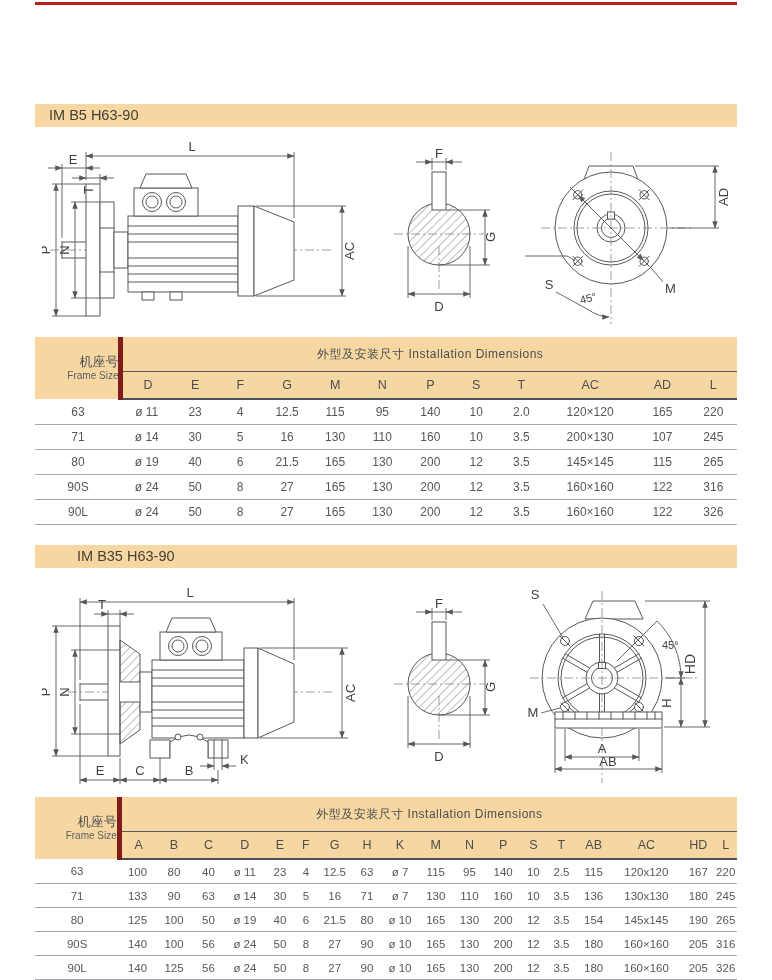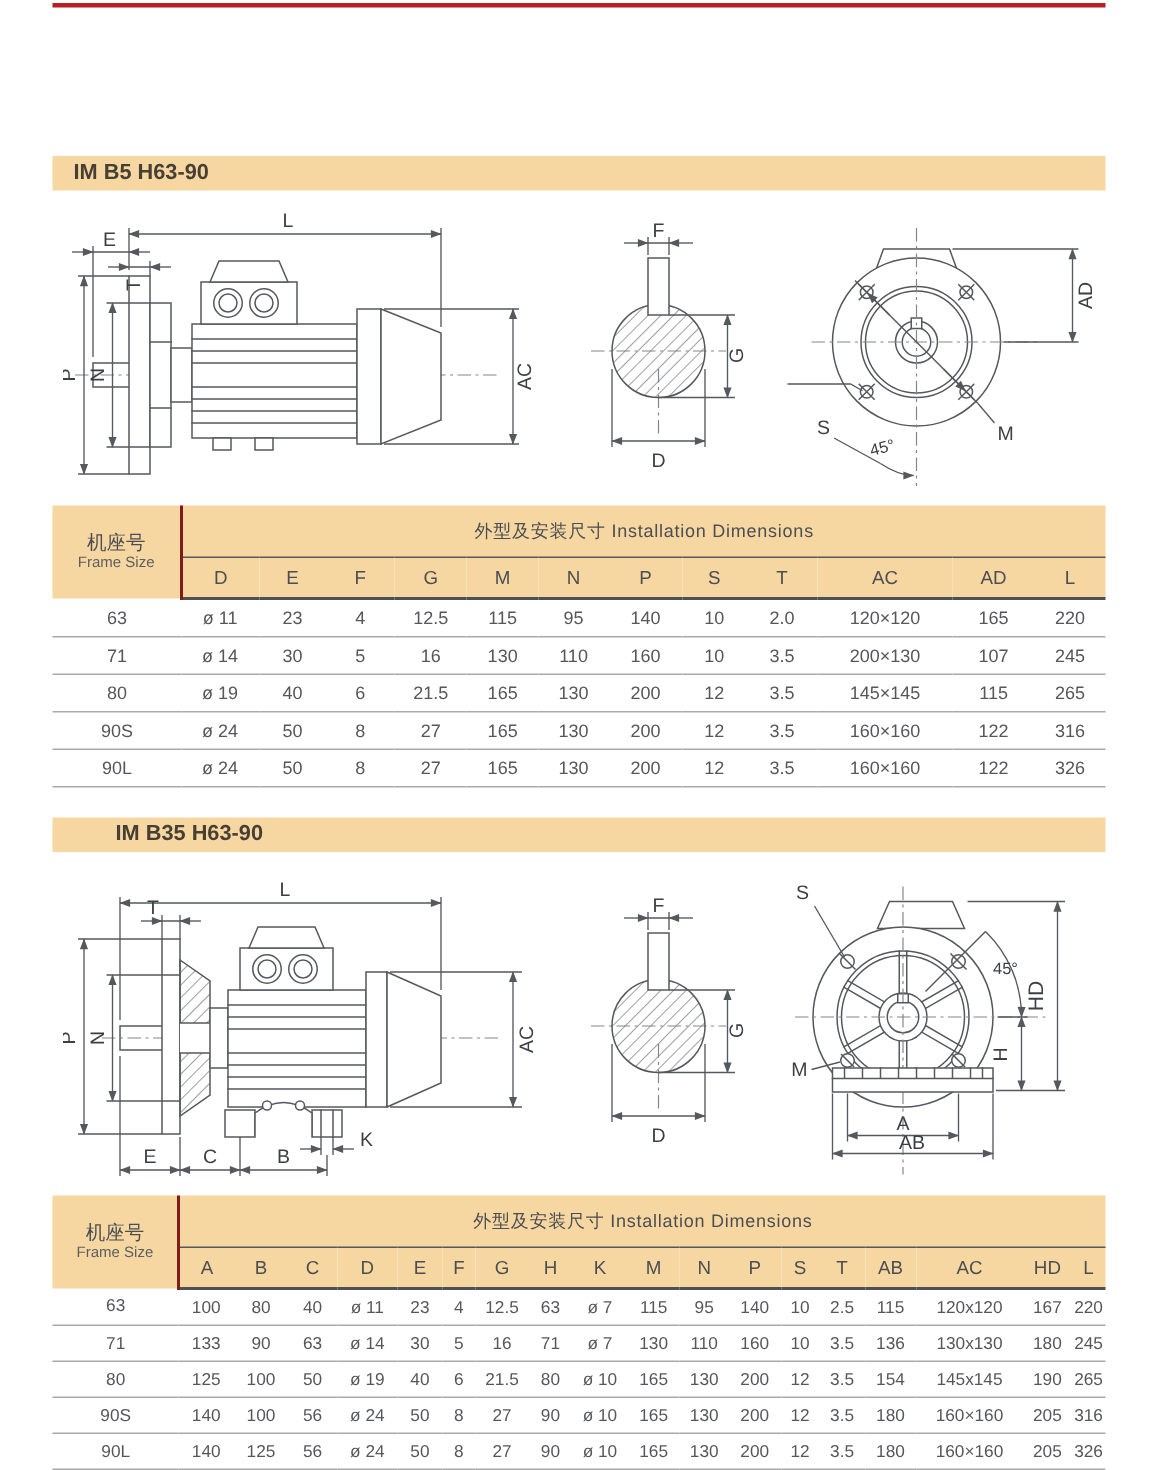--- a/index.html
+++ b/index.html
@@ -4,39 +4,39 @@
 <style>
   html,body{margin:0;padding:0;background:#ffffff;}
   .page{position:relative;width:772px;height:980px;background:#fff;
         font-family:"Liberation Sans",sans-serif;overflow:hidden;}
   .abs{position:absolute;}
   .top-rule{left:35px;top:2px;width:702px;height:3px;background:#b71f25;}
   .banner{left:35px;top:19px;width:702px;height:44px;background:#cd2127;color:#fff;
           display:flex;align-items:center;justify-content:center;
           font-weight:bold;font-size:19px;letter-spacing:0.2px;}
   .section-bar{left:35px;width:702px;height:23px;background:#f6d7a2;
-               color:#473f33;font-weight:bold;font-size:14.5px;line-height:23px;
+               color:#473f33;font-weight:normal;font-size:14.5px;line-height:23px;
                padding-left:14px;box-sizing:border-box;}
   .bar1{top:104px;} .bar2{top:545px;padding-left:42px;}
 
   
   .drawing svg{display:block;}
   .ln{stroke:#55585c;stroke-width:1;fill:none;stroke-linecap:square;}
   .fw{fill:#ffffff;stroke:#55585c;stroke-width:1;}
   .dm{stroke:#55585c;stroke-width:0.9;fill:none;}
   .cl{stroke:#83868a;stroke-width:0.8;stroke-dasharray:9 3 2 3;fill:none;}
   text.dl{font-family:"Liberation Sans",sans-serif;font-size:13px;fill:#3c3f43;}
   text.dls{font-size:11px;}
 
   
   table.dims{position:absolute;left:35px;width:702px;border-collapse:collapse;
              table-layout:fixed;color:#55575a;}
   table.dims th,table.dims td{padding:0;margin:0;}
   .dims thead th{background:#f6d7a2;font-weight:normal;color:#4c4e52;}
-  .frame-th{border-right:2px solid #7f1d1d;vertical-align:middle;}
+  .frame-th{border-right:5px solid #7f1d1d;vertical-align:middle;text-align:right;}
   .frame-th .zh{font-size:13px;line-height:16px;}
   .frame-th .en{font-size:10px;line-height:12px;color:#5c5e61;}
   .group-th{border-bottom:1px solid #55585c;font-size:12px;height:34px;
             text-align:center;vertical-align:middle;letter-spacing:0.5px;}
   tr.letters th{font-size:12.5px;height:26px;text-align:center;
                 border-bottom:2px solid #4e5154;}
   .dims tbody td{text-align:center;border-bottom:1px solid #a7a9ac;font-size:12px;}
   #table-0 tbody td{height:24px;}
   #table-1 tbody td{height:23px;font-size:11.5px;}
   #table-0{top:337px;} #table-1{top:797px;}

